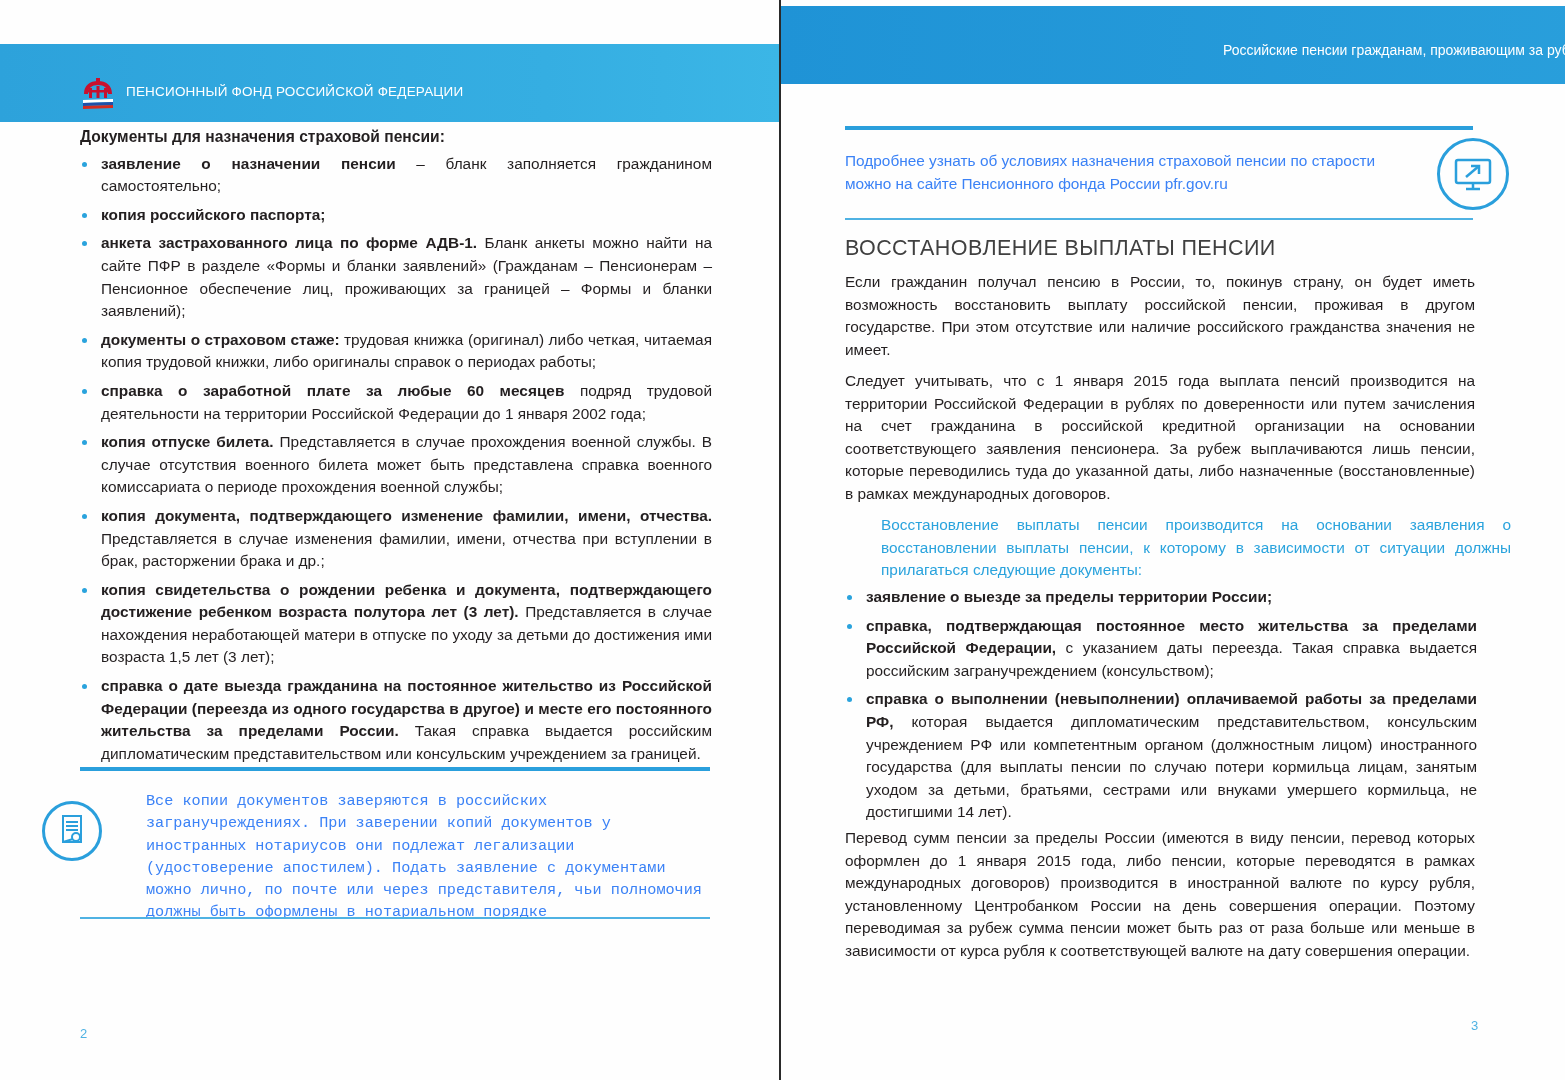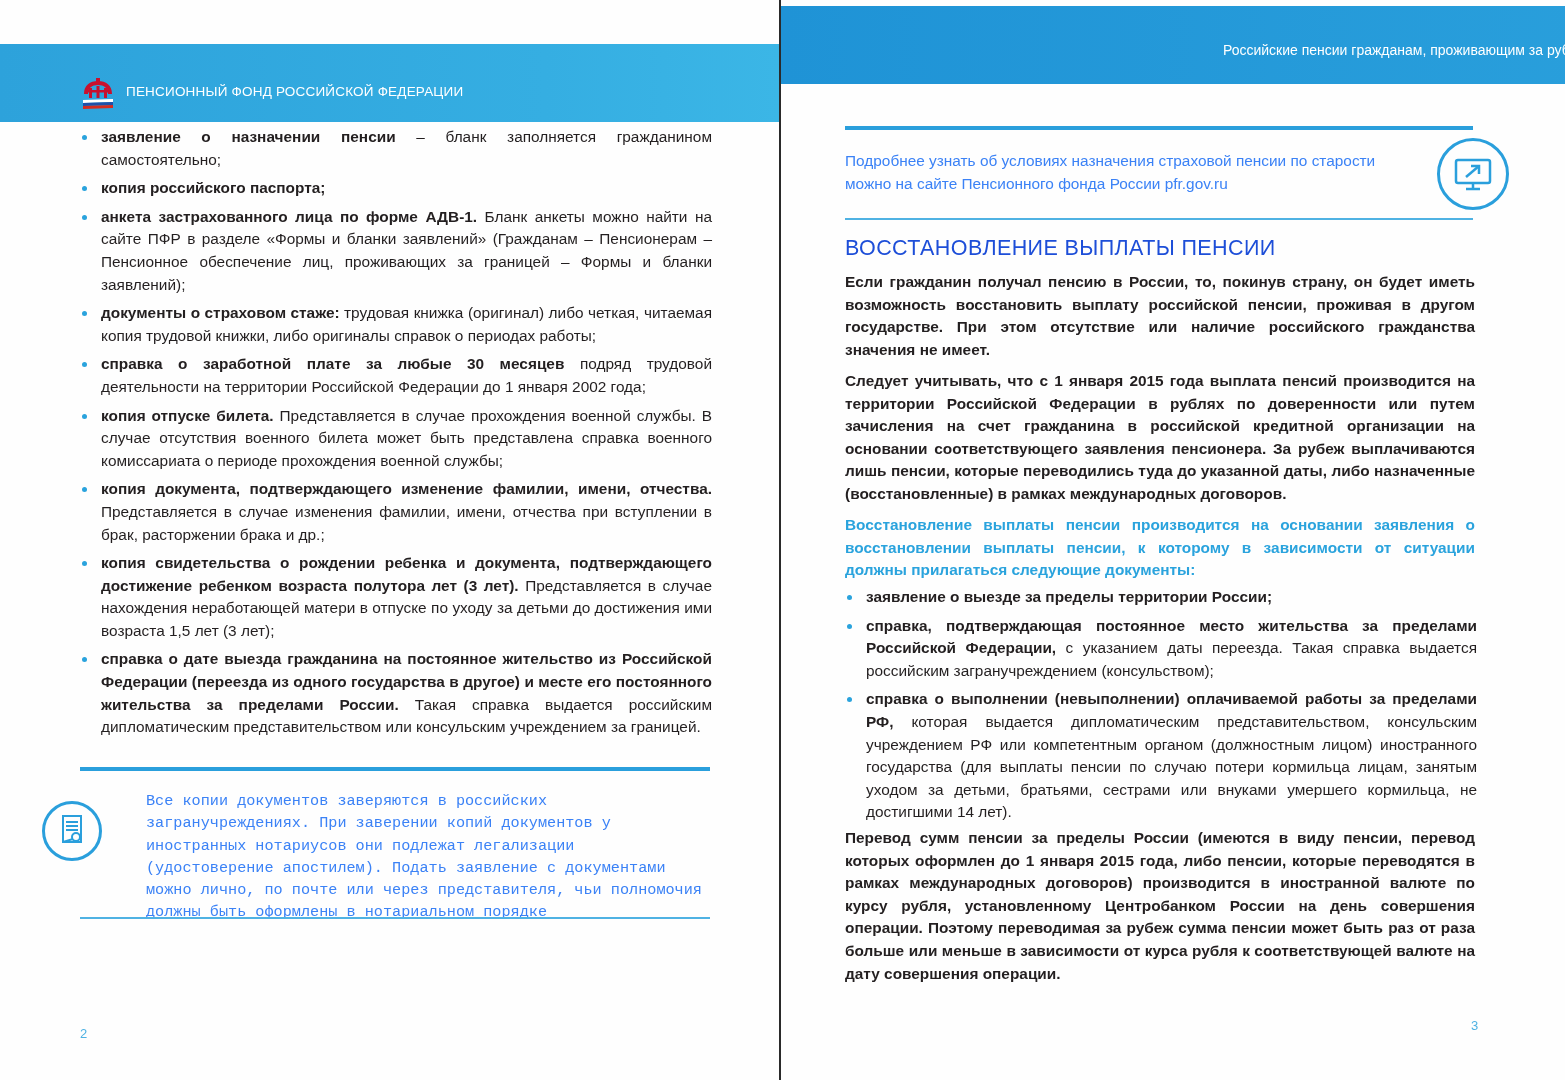--- a/index.html
+++ b/index.html
@@ -29,23 +29,23 @@
   ul.bullets li::before { content: ""; position: absolute; left: 2px; top: 9px; width: 5px; height: 5px; border-radius: 50%; background: #2aa3dd; }
   .b { font-weight: bold; }
 
   .rule-thick { position: absolute; height: 4px; background: #2a9fdc; }
   .rule-thin { position: absolute; height: 1.5px; background: #4fb2e3; }
 
   .note-text { position: absolute; color: #3b82f6; font-size: 15.2px; line-height: 22.3px; }
 
   .icon-circle { position: absolute; border: 3px solid #2a9fdc; border-radius: 50%; }
 
-  .section-title { position: absolute; color: #1d4ed8; font-size: 21.5px; letter-spacing: 0.4px; }
-  .para { position: absolute; text-align: justify; font-size: 15.4px; line-height: 22.6px; font-weight: bold; }
-  .para.blue { color: #2aa3dd; }
+  .section-title { position: absolute; color: #404040; font-size: 21.5px; letter-spacing: 0.4px; }
+  .para { position: absolute; text-align: justify; font-size: 15.4px; line-height: 22.6px; }
+  .para.blue { color: #2aa3dd; margin-left: 36px; }
 
   .page-num { position: absolute; color: #4fb2e3; font-size: 13px; }
 </style>
 </head>
 <body>
 
 <div class="page left">
   <div class="header">
     <svg class="logo" viewBox="0 0 36 34">
       <path d="M4 16 C4 7 10 3 18 3 C26 3 32 7 32 16 L28 16 C28 10 24 7 18 7 C12 7 8 10 8 16 Z" fill="#c8102e"></path>
@@ -55,26 +55,27 @@
       <rect x="24" y="10" width="3" height="10" fill="#c8102e"></rect>
       <rect x="6" y="12" width="24" height="2.5" fill="#c8102e"></rect>
       <path d="M3 22 L33 21 L33 24 L3 25 Z" fill="#ffffff"></path>
       <path d="M3 25 L33 24 L33 27 L3 28 Z" fill="#1f4fa8"></path>
       <path d="M3 28 L33 27 L33 30 L3 31 Z" fill="#d52b1e"></path>
     </svg>
     <div class="header-title">ПЕНСИОННЫЙ ФОНД РОССИЙСКОЙ ФЕДЕРАЦИИ</div>
   </div>
 
   <div class="content">
+    <div class="h-doc">Документы для назначения страховой пенсии:</div>
     <ul class="bullets" id="left-docs">
         <li><span class="b">заявление о назначении пенсии</span><span> – бланк заполняется гражданином самостоятельно;</span></li>
         <li><span class="b">копия российского паспорта;</span><span></span></li>
         <li><span class="b">анкета застрахованного лица по форме АДВ-1.</span><span> Бланк анкеты можно найти на сайте ПФР в разделе «Формы и бланки заявлений» (Гражданам – Пенсионерам – Пенсионное обеспечение лиц, проживающих за границей – Формы и бланки заявлений);</span></li>
         <li><span class="b">документы о страховом стаже:</span><span> трудовая книжка (оригинал) либо четкая, читаемая копия трудовой книжки, либо оригиналы справок о периодах работы;</span></li>
-        <li><span class="b">справка о заработной плате за любые 30 месяцев</span><span> подряд трудовой деятельности на территории Российской Федерации до 1 января 2002 года;</span></li>
+        <li><span class="b">справка о заработной плате за любые 60 месяцев</span><span> подряд трудовой деятельности на территории Российской Федерации до 1 января 2002 года;</span></li>
         <li><span class="b">копия отпуске билета.</span><span> Представляется в случае прохождения военной службы. В случае отсутствия военного билета может быть представлена справка военного комиссариата о периоде прохождения военной службы;</span></li>
         <li><span class="b">копия документа, подтверждающего изменение фамилии, имени, отчества.</span><span> Представляется в случае изменения фамилии, имени, отчества при вступлении в брак, расторжении брака и др.;</span></li>
         <li><span class="b">копия свидетельства о рождении ребенка и документа, подтверждающего достижение ребенком возраста полутора лет (3 лет).</span><span> Представляется в случае нахождения неработающей матери в отпуске по уходу за детьми до достижения ими возраста 1,5 лет (3 лет);</span></li>
         <li><span class="b">справка о дате выезда гражданина на постоянное жительство из Российской Федерации (переезда из одного государства в другое) и месте его постоянного жительства за пределами России.</span><span> Такая справка выдается российским дипломатическим представительством или консульским учреждением за границей.</span></li>
       </ul>
   </div>
 
   <div class="rule-thick" style="left:80px; top:767px; width:630px;"></div>
 
   <div class="icon-circle" style="left:42px; top:801px; width:60px; height:60px;">

